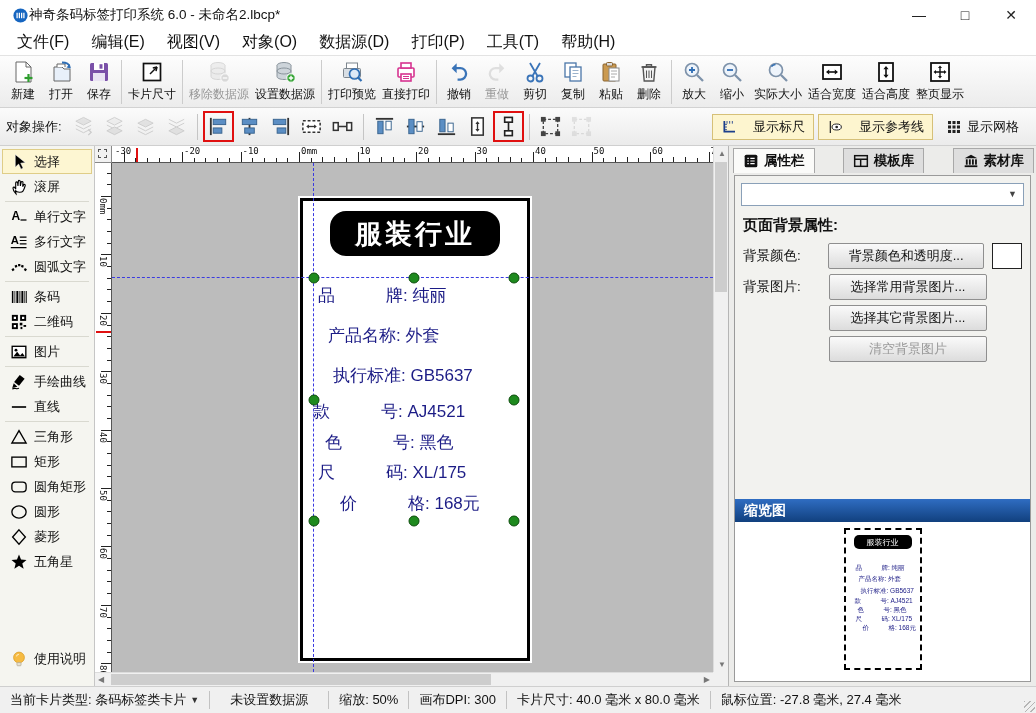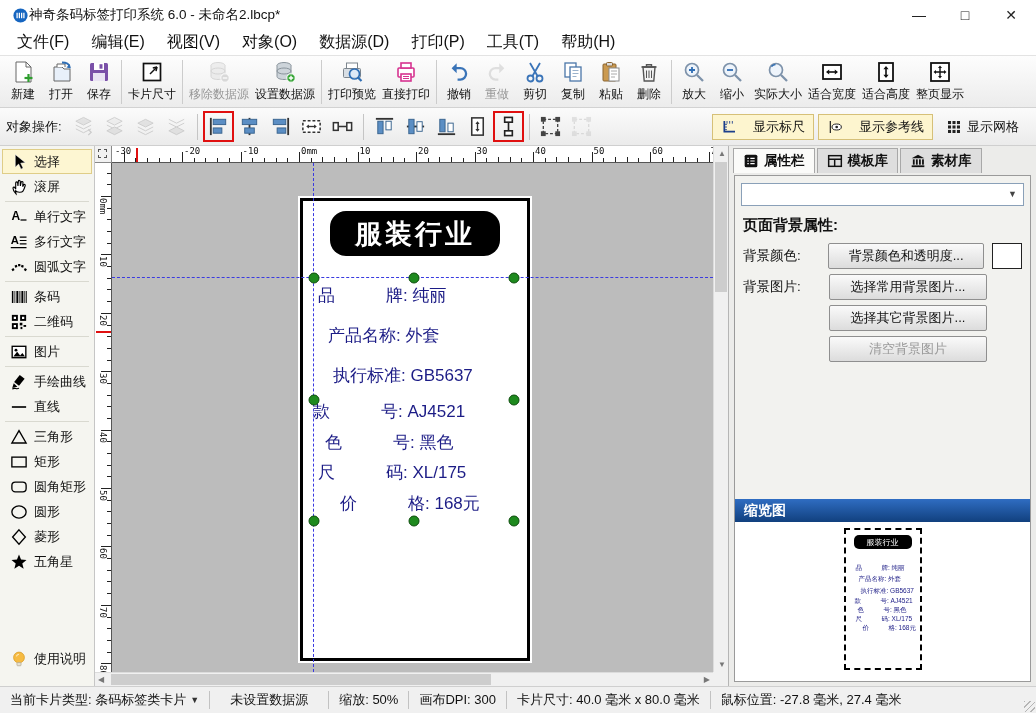--- a/index.html
+++ b/index.html
@@ -73,21 +73,21 @@
 
   .v-scroll { position:absolute; right:0; top:0; width:15px; bottom:14px; background:#f0f0f0; border-left:1px solid #dcdcdc; z-index:6; }
   .h-scroll { position:absolute; left:0; right:15px; bottom:0; height:14px; background:#f0f0f0; border-top:1px solid #dcdcdc; z-index:6; }
   .scroll-corner { position:absolute; right:0; bottom:0; width:15px; height:14px; background:#f0f0f0; z-index:6; }
   .sc-arrow { position:absolute; font-size:8px; color:#777; }
   .v-thumb { position:absolute; left:1px; right:1px; top:16px; height:130px; background:#cdcdcd; }
   .h-thumb { position:absolute; top:1px; bottom:1px; left:16px; width:380px; background:#cdcdcd; }
 
   
   .right-panel { position:absolute; left:728px; top:0; width:308px; height:540px; background:#ececea; border-left:1px solid #b5b5b5; }
-  .tabs { display:flex; padding:2px 14px 0 4px; height:27px; gap:2px; }
+  .tabs { display:flex; padding:2px 2px 0 4px; height:27px; gap:2px;justify-content:space-between; }
   .tab { display:flex; align-items:center; gap:5px; padding:2px 9px; font-size:13.5px; font-weight:bold; background:#dedede;
          border:1px solid #a8a8a8; border-bottom:none; }
   .tab.active { background:#fbfbf9; }
   .panel-box { position:absolute; left:5px; right:5px; top:29px; bottom:4px; border:1px solid #9a9a9a; background:#f2f2ef; }
   .dropdown { margin:7px 6px; height:23px; background:#fff; border:1px solid #8aa0b8; position:relative; font-size:13px; line-height:21px; padding-left:6px; }
   .dd-caret { position:absolute; right:2px; top:2px; bottom:2px; width:17px; display:flex; align-items:center; justify-content:center; font-size:9px; color:#444; }
   .section-title { font-size:15px; font-weight:bold; margin:10px 8px 8px; }
   .prop-row { display:flex; align-items:center; margin:5px 8px; }
   .prop-label { width:86px; font-size:13.5px; }
   .prop-btn { width:158px; height:26px; background:linear-gradient(#fafafa,#dcdcdc); border:1px solid #8f8f8f; border-radius:2px;

